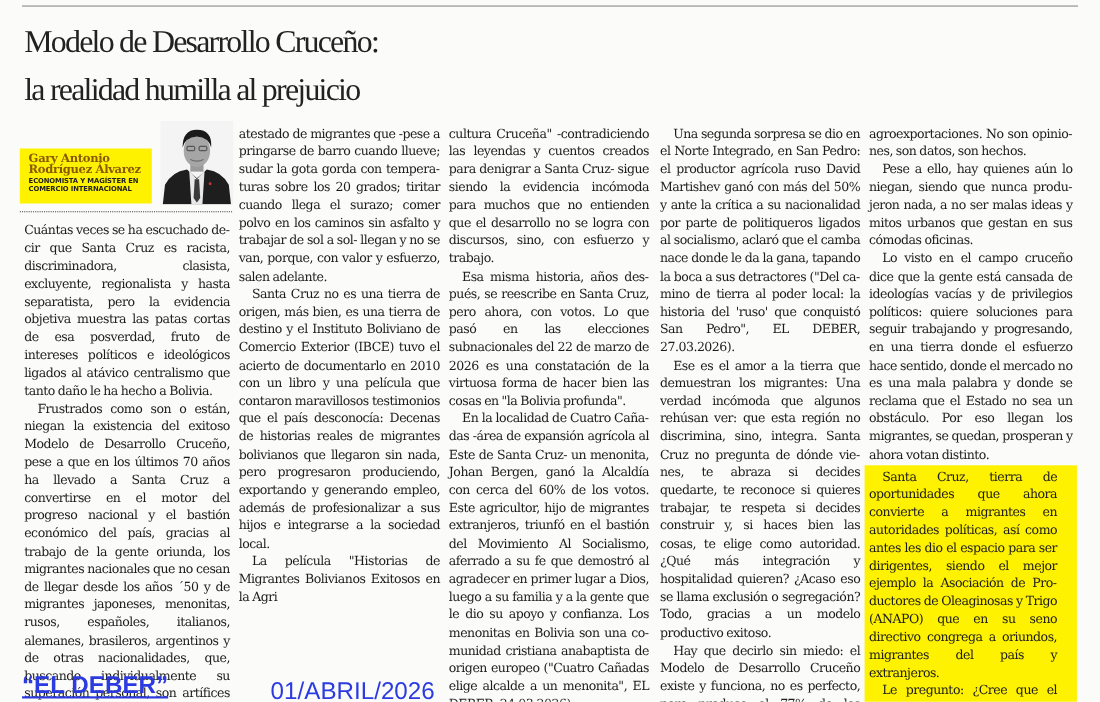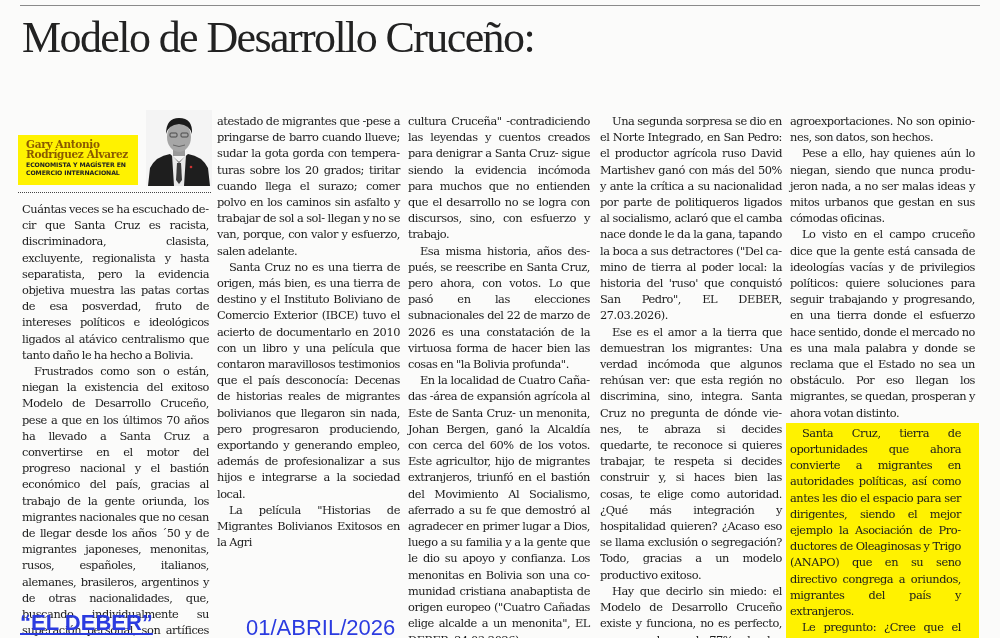--- a/index.html
+++ b/index.html
@@ -10,21 +10,21 @@
     color: #1b1b1b;
     position: relative;
   }
   .top-rule {
     position: absolute; left: 20px; top: 5px; width: 960px; height: 1px;
     background: #8a8a8a;
   }
   .headline {
     position: absolute; left: 22px; top: 16px; width: 700px;
     font-family: "Liberation Serif", serif;
-    font-size: 44px; line-height: 44px; letter-spacing: -1.6px;
+    font-size: 29px; line-height: 44px; letter-spacing: -1.6px;
     color: #222; margin: 0; font-weight: normal;
   }
   .headline span { display: block; }
 
   .byline {
     position: absolute; left: 18px; top: 110px; width: 192px; height: 75px;
   }
   .byline-box {
     position: absolute; left: 0; top: 25px; width: 120px; height: 50px;
     background: #fff200;
@@ -79,20 +79,21 @@
     font-size: 22px; line-height: 24px; color: #2b3be0; margin-left: 28px;
   }
 </style>
 </head>
 <body>
 
 <div class="top-rule"></div>
 
 <h1 class="headline">
   <span>Modelo de Desarrollo Cruceño:</span>
+  <span>la realidad humilla al prejuicio</span>
 </h1>
 
 <div class="byline">
   <div class="byline-box">
     <div class="author-name">
       <div>Gary Antonio</div>
       <div>Rodríguez Álvarez</div>
     </div>
     <div class="author-title">
       <div>ECONOMISTA Y MAGÍSTER EN</div>

